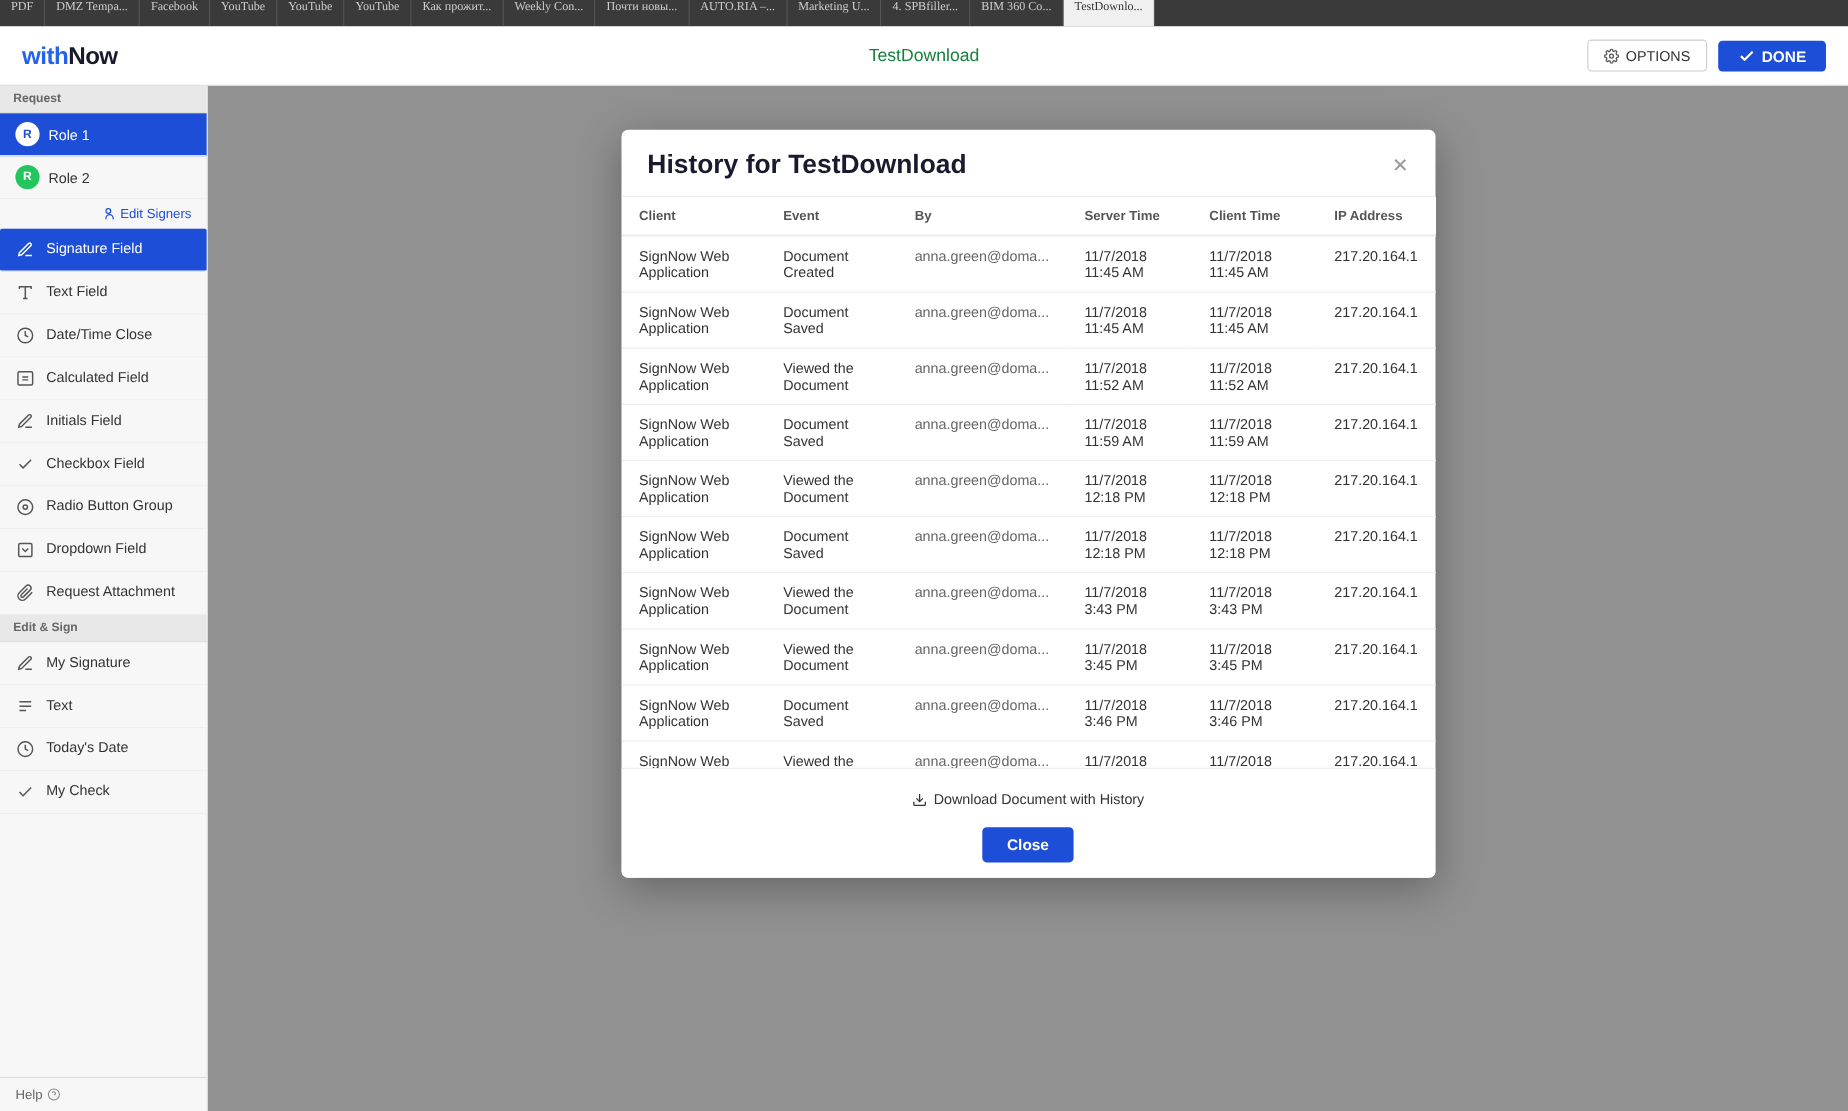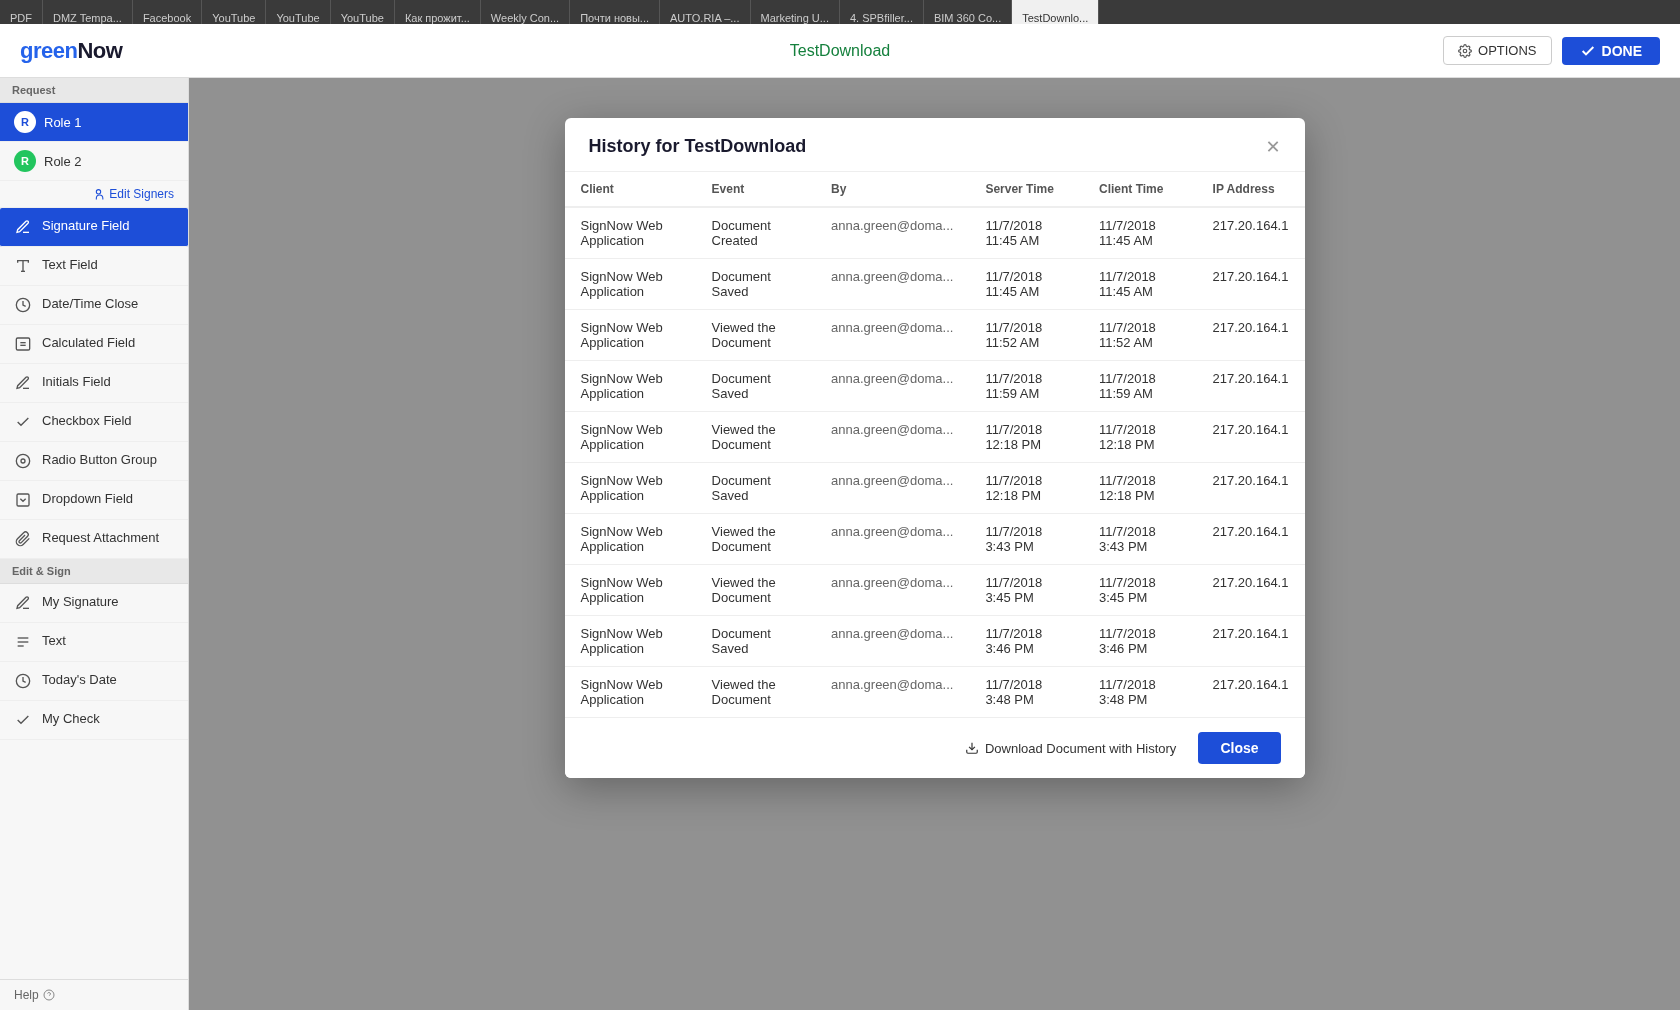--- a/index.html
+++ b/index.html
@@ -3,22 +3,22 @@
   <meta charset="utf-8">
   <style>
     * { box-sizing: border-box; margin: 0; padding: 0; }
     body { font-family: -apple-system, BlinkMacSystemFont, 'Segoe UI', Arial, sans-serif; font-size: 13px; background: #c8c8c8; overflow: hidden; width: 1680px; height: 1010px; }
 
     
     .browser-tabs {
       display: flex; align-items: center; height: 24px; background: #3a3a3a; overflow: hidden;
     }
     .browser-tab {
-      padding: 0 10px; height: 100%; display: flex; align-items: flex-end; font-size: 11px; color: #ccc;
-      border-right: 1px solid #555; white-space: nowrap; overflow: hidden; max-width: 120px; cursor: pointer;
+      padding: 0 10px; height: 100%; display: flex; align-items: flex-start; font-size: 11px; color: #ccc;
+      border-right: 1px solid #555; white-space: nowrap; overflow: hidden; max-width: 120px; cursor: pointer; font-family: Liberation Serif, serif;
     }
     .browser-tab.active { background: #f0f0f0; color: #333; }
 
     
     .app-header {
       height: 54px; background: #fff; display: flex; align-items: center; justify-content: space-between;
       border-bottom: 1px solid #ddd; padding: 0 20px; position: relative;
     }
     .app-logo { font-size: 22px; font-weight: 700; color: #1a1a2e; letter-spacing: -0.5px; }
     .app-logo span { color: #2563eb; }
@@ -88,37 +88,37 @@
       padding-top: 40px;
     }
     .modal {
       background: #fff; border-radius: 6px; box-shadow: 0 10px 40px rgba(0,0,0,0.3);
       width: 740px; max-height: 680px; display: flex; flex-direction: column; overflow: hidden;
     }
     .modal-header {
       display: flex; align-items: center; justify-content: space-between;
       padding: 18px 24px 14px; border-bottom: 1px solid #eee;
     }
-    .modal-title { font-size: 18px; font-weight: 600; color: #1a1a2e; }
+    .modal-title { font-size: 24px; font-weight: 600; color: #1a1a2e; }
     .modal-close {
       background: none; border: none; cursor: pointer; font-size: 18px; color: #999; line-height: 1;
     }
     .modal-body { flex: 1; overflow-y: auto; }
     .history-table { width: 100%; border-collapse: collapse; }
     .history-table th {
       text-align: left; padding: 10px 16px; font-size: 12px; font-weight: 600; color: #555;
       border-bottom: 2px solid #eee; background: #fff; position: sticky; top: 0;
     }
     .history-table td {
       padding: 10px 16px; font-size: 13px; color: #333; border-bottom: 1px solid #eee; vertical-align: top;
     }
     .history-table tr:last-child td { border-bottom: none; }
     .modal-footer {
       display: flex; align-items: center; justify-content: flex-end; gap: 12px;
-      padding: 14px 24px; border-top: 1px solid #eee; background: #fff;
+      padding: 14px 24px; border-top: 1px solid #eee; background: #fff; flex-direction: column;
     }
     .download-btn {
       display: flex; align-items: center; gap: 6px; background: none; border: none;
       color: #333; font-size: 13px; cursor: pointer; padding: 6px 10px;
     }
     .close-btn {
       padding: 8px 22px; background: #1d4ed8; color: #fff; border: none;
       border-radius: 4px; font-size: 14px; font-weight: 600; cursor: pointer;
     }
   </style>
@@ -165,21 +165,21 @@
   <div class="browser-tab">
       <span>BIM 360 Co...</span>
     </div>
   <div class="browser-tab active">
       <span>TestDownlo...</span>
     </div>
 </div>
 
 <div class="app-header">
   <div class="app-logo">
-    <span>green</span><span style="color:#1a1a2e">Now</span>
+    <span>with</span><span style="color:#1a1a2e">Now</span>
   </div>
   <div class="app-title">TestDownload</div>
   <div class="header-right">
     <button class="options-btn">
       <svg width="14" height="14" viewBox="0 0 24 24" fill="none" stroke="#555" stroke-width="2">
           <circle cx="12" cy="12" r="3"></circle>
           <path d="M19.4 15a1.65 1.65 0 0 0 .33 1.82l.06.06a2 2 0 0 1-2.83 2.83l-.06-.06a1.65 1.65 0 0 0-1.82-.33 1.65 1.65 0 0 0-1 1.51V21a2 2 0 0 1-4 0v-.09A1.65 1.65 0 0 0 9 19.4a1.65 1.65 0 0 0-1.82.33l-.06.06a2 2 0 0 1-2.83-2.83l.06-.06A1.65 1.65 0 0 0 4.68 15a1.65 1.65 0 0 0-1.51-1H3a2 2 0 0 1 0-4h.09A1.65 1.65 0 0 0 4.6 9a1.65 1.65 0 0 0-.33-1.82l-.06-.06a2 2 0 0 1 2.83-2.83l.06.06A1.65 1.65 0 0 0 9 4.68a1.65 1.65 0 0 0 1-1.51V3a2 2 0 0 1 4 0v.09a1.65 1.65 0 0 0 1 1.51 1.65 1.65 0 0 0 1.82-.33l.06-.06a2 2 0 0 1 2.83 2.83l-.06.06A1.65 1.65 0 0 0 19.4 9a1.65 1.65 0 0 0 1.51 1H21a2 2 0 0 1 0 4h-.09a1.65 1.65 0 0 0-1.51 1z"></path>
         </svg>
       <span>OPTIONS</span>
     </button>

